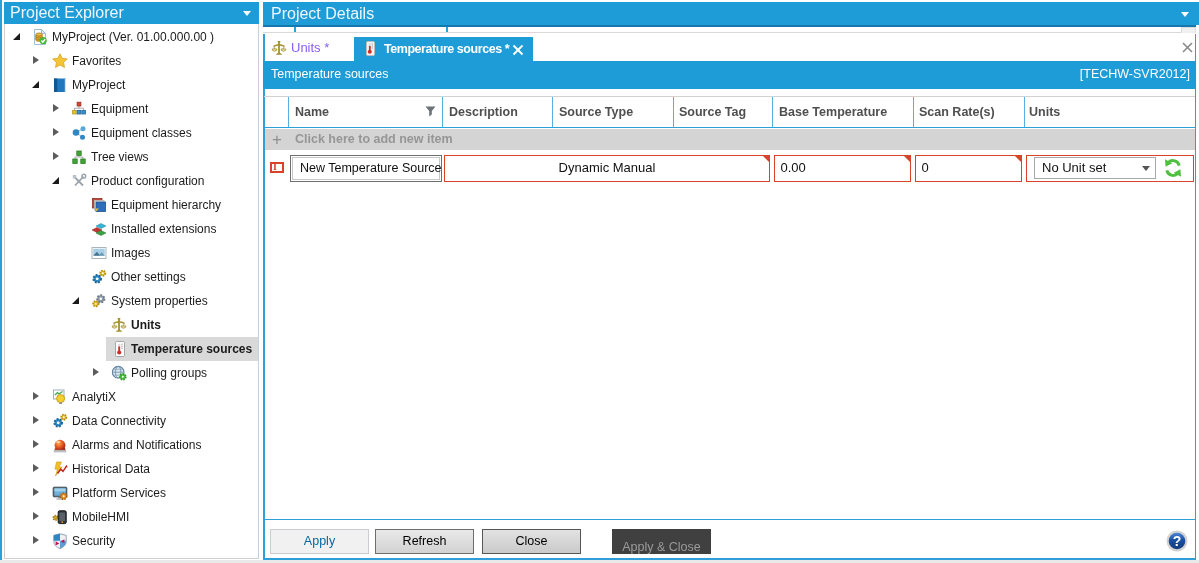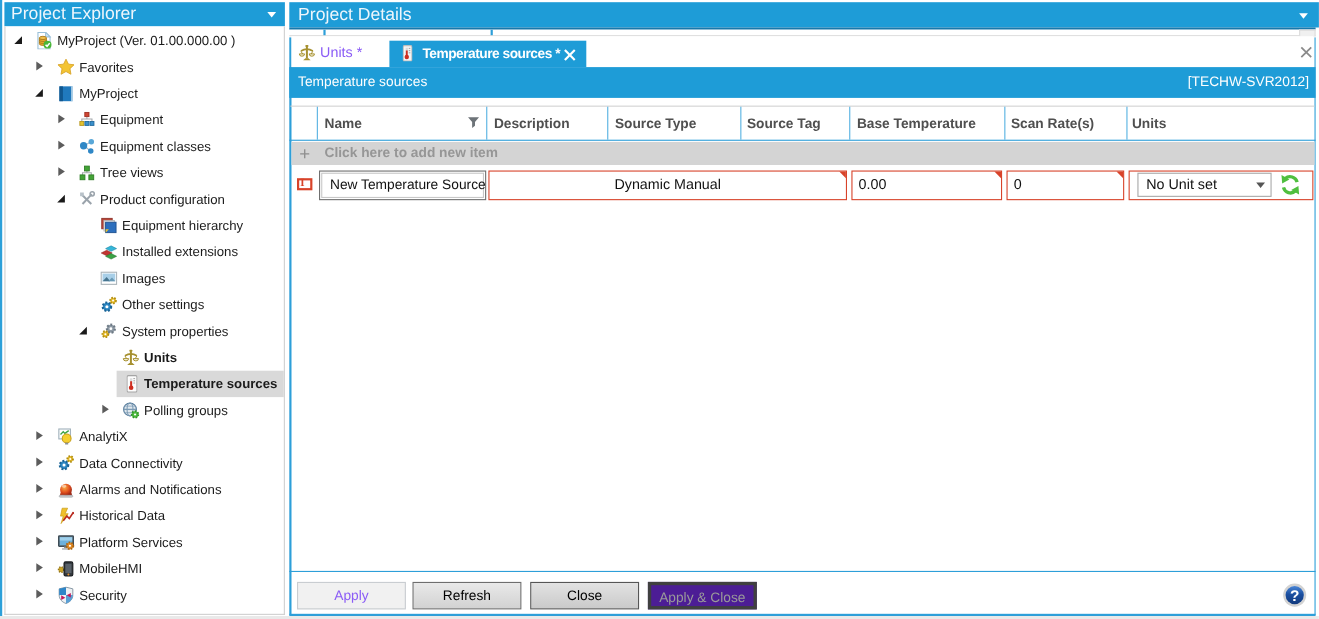--- a/index.html
+++ b/index.html
@@ -372,24 +372,24 @@
 <i class="abs" style="left:1142px;top:166px;width:0;height:0;border-left:4px solid transparent;border-right:4px solid transparent;border-top:5px solid #555"></i>
 
 <svg class="abs" style="left:1163px;top:158px" width="20" height="20" viewBox="0 0 20 20">
     <path d="M16.2 7.6 A6.6 6.6 0 0 0 5.4 4.3" stroke="#4fbf3f" stroke-width="3" fill="none"></path>
     <polygon points="2.0,1.2 2.6,8.8 9.2,5.2" fill="#4fbf3f"></polygon>
     <path d="M3.8 12.4 A6.6 6.6 0 0 0 14.6 15.7" stroke="#4fbf3f" stroke-width="3" fill="none"></path>
     <polygon points="18.0,18.8 17.4,11.2 10.8,14.8" fill="#4fbf3f"></polygon>
   </svg>
 
 <div class="abs" style="left:263px;top:518.5px;width:933px;height:1.5px;background:#2d9fd9"></div>
-<div class="btn" style="left:270px;background:#f1f1f1;border:1px solid #c9cdd1;color:#8b5cf6">Apply</div>
+<div class="btn" style="left:270px;background:#f1f1f1;border:1px solid #c9cdd1;color:#0369a1">Apply</div>
 <div class="btn" style="left:375px;background:linear-gradient(#e9e9e9,#d2d2d2);border:1px solid #6e6e6e;color:#000">Refresh</div>
 <div class="btn" style="left:482px;background:linear-gradient(#e2e2e2,#cacaca);border:1px solid #565656;color:#000">Close</div>
-<div class="btn" style="left:589px;background:#4c1d95;border:3px solid #404040;color:#9a9a9a">Apply &amp; Close</div>
+<div class="btn" style="left:612px;background:#404040;border:7px solid #404040;color:#9a9a9a">Apply &amp; Close</div>
 <svg class="abs" style="left:1166px;top:530px" width="22" height="22">
     <defs>
       <linearGradient id="hq" x1="0" y1="0" x2="0" y2="1">
         <stop offset="0" stop-color="#4a86d8"></stop>
         <stop offset="0.45" stop-color="#1b4fa0"></stop>
         <stop offset="1" stop-color="#123a7e"></stop>
       </linearGradient>
     </defs>
     <circle cx="11" cy="11" r="10.5" fill="#d2d2d2"></circle>
     <circle cx="11" cy="11" r="8.3" fill="url(#hq)"></circle>

